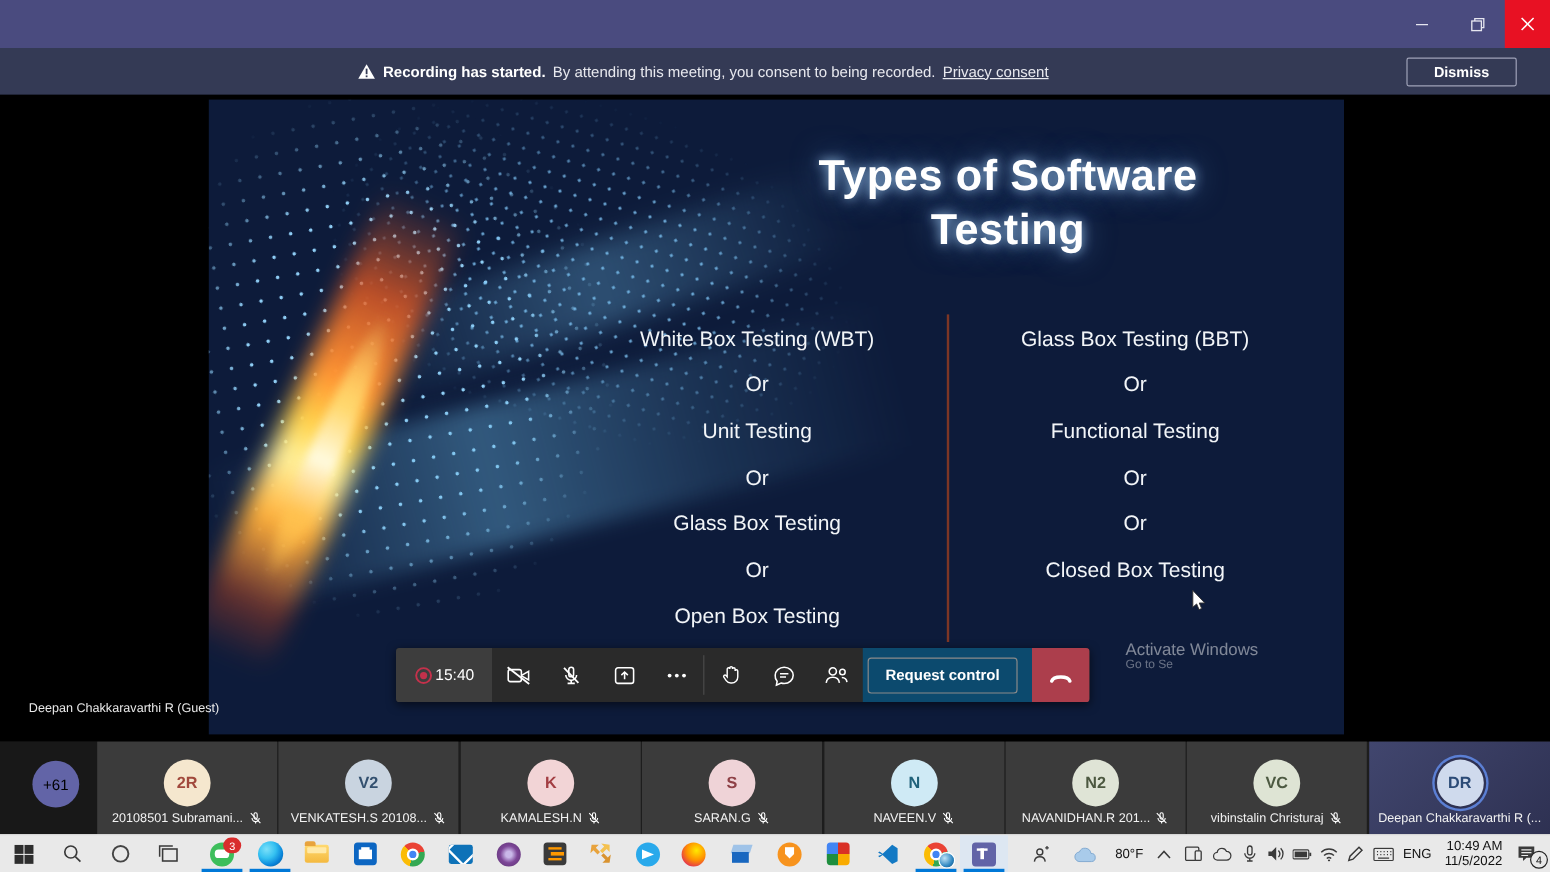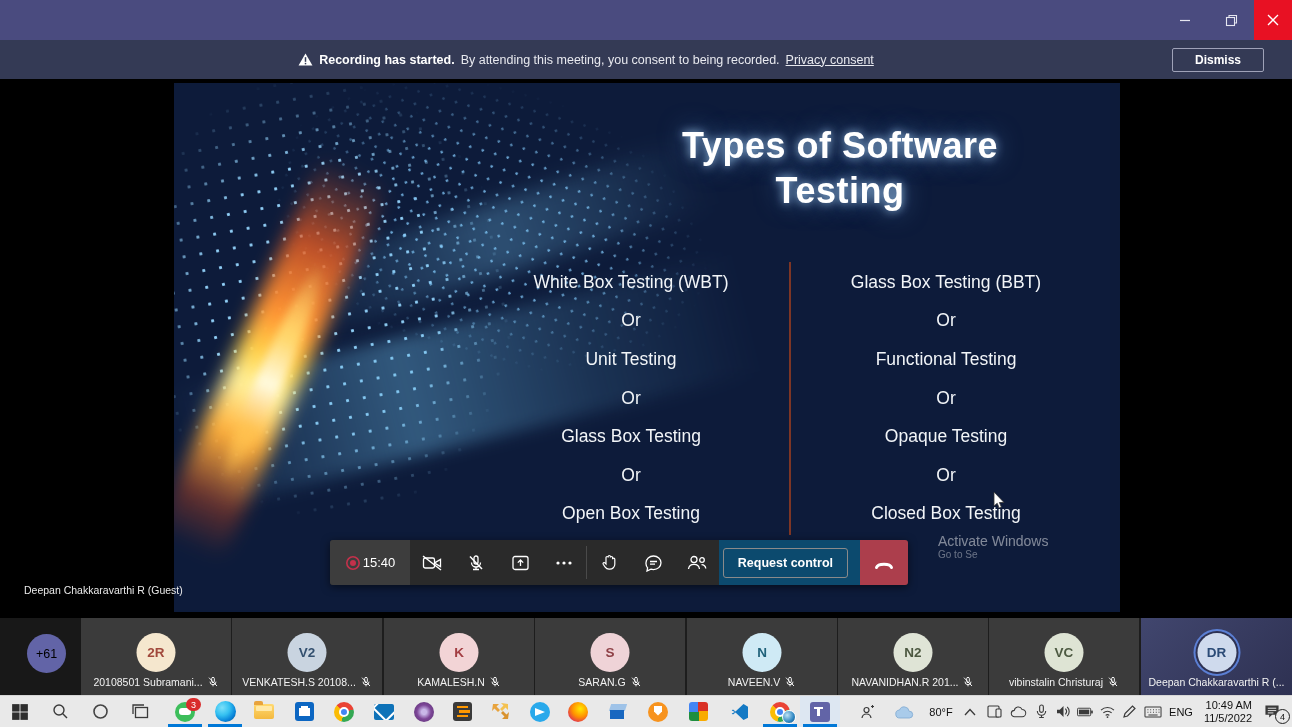--- a/index.html
+++ b/index.html
@@ -207,21 +207,20 @@
           <div class="slide-line">Glass Box Testing</div>
           <div class="slide-line">Or</div>
           <div class="slide-line">Open Box Testing</div>
         </div>
       <div class="divider"></div>
       <div class="col right" id="right-col">
           <div class="slide-line">Glass Box Testing (BBT)</div>
           <div class="slide-line">Or</div>
           <div class="slide-line">Functional Testing</div>
           <div class="slide-line">Or</div>
-          <div class="slide-line">Opaque Testing</div>
           <div class="slide-line">Or</div>
           <div class="slide-line">Closed Box Testing</div>
         </div>
       <div class="watermark">
         <div class="wm1">Activate Windows</div>
         <div class="wm2">Go to Se</div>
       </div>
     </div>
 
     <div class="presenter-label">Deepan Chakkaravarthi R (Guest)</div>

